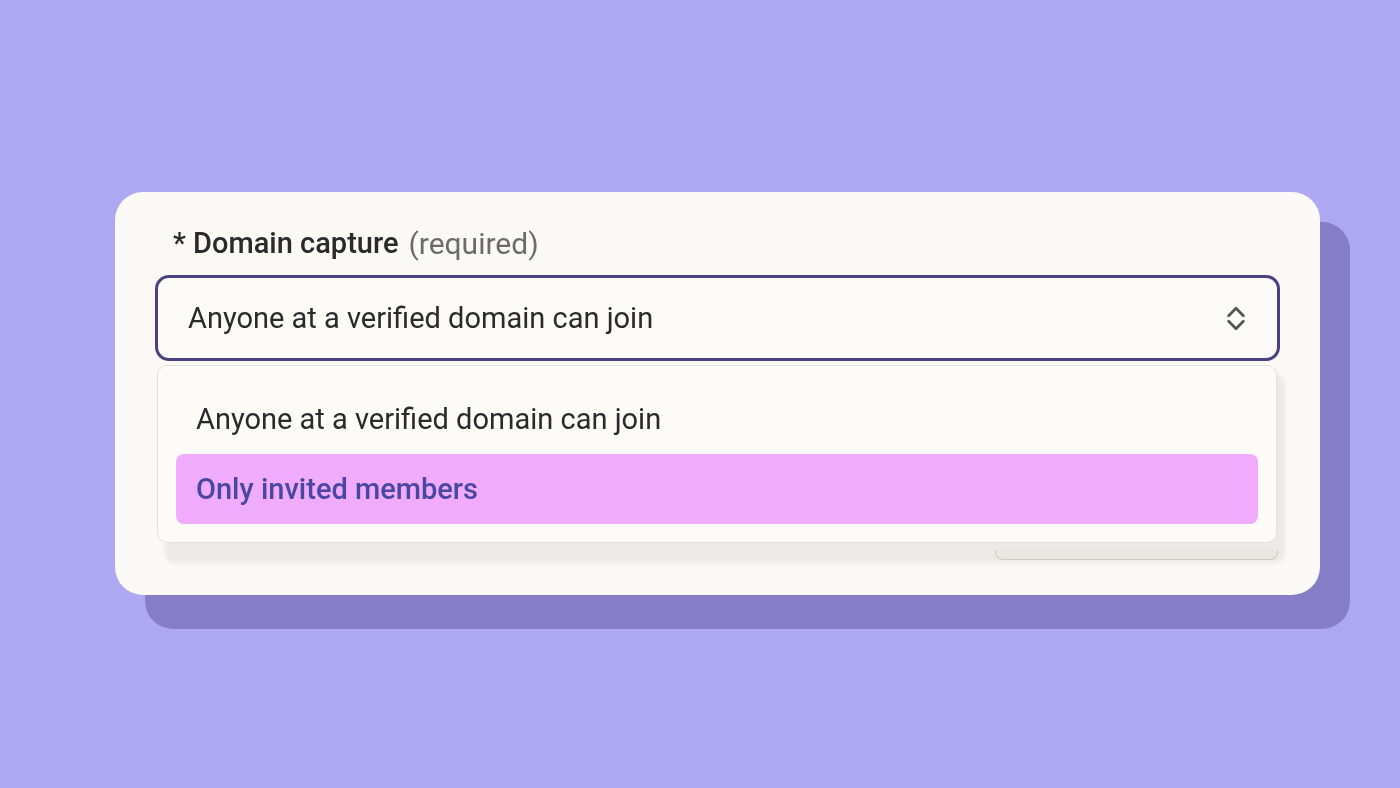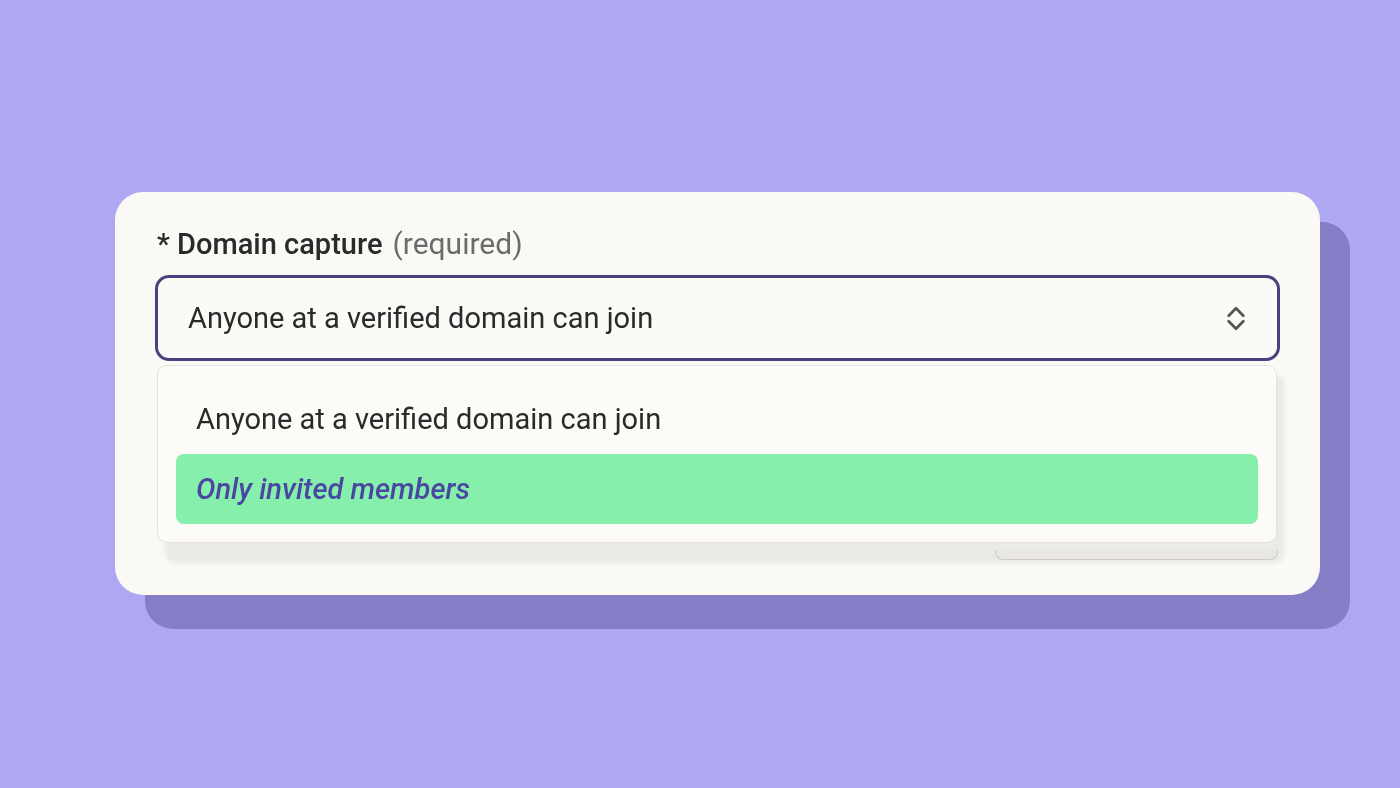--- a/index.html
+++ b/index.html
@@ -29,24 +29,24 @@
       left: 115px;
       top: 192px;
       width: 1205px;
       height: 403px;
       background: #faf9f5;
       border-radius: 28px;
       padding: 34px 40px;
     }
     .field-label {
       display: flex;
-      align-items: center;
+      align-items: flex-start;
       gap: 10px;
       margin-bottom: 14px;
-      margin-left: 2px;
+      margin-left: 18px;
     }
     .label-main {
       font-size: 29px;
       font-weight: 500;
       color: #2a2a2a;
     }
     .label-hint {
       font-size: 30px;
       font-weight: 400;
       color: #6b6b6b;
@@ -102,24 +102,23 @@
     }
     .option {
       padding: 18px 20px;
       font-size: 29px;
       font-weight: 400;
       color: #2a2a2a;
       border-radius: 8px;
       cursor: pointer;
     }
     .option.highlighted {
-      background: #86efac;
+      background: #f0abfc;
       color: #4a47a3;
       font-weight: 500;
-      font-style: italic;
     }
     .ghost-box {
       position: absolute;
       right: 42px;
       top: 358px;
       width: 283px;
       height: 10px;
       border: 1px solid #d8d6ce;
       border-top: none;
       border-radius: 0 0 8px 8px;

